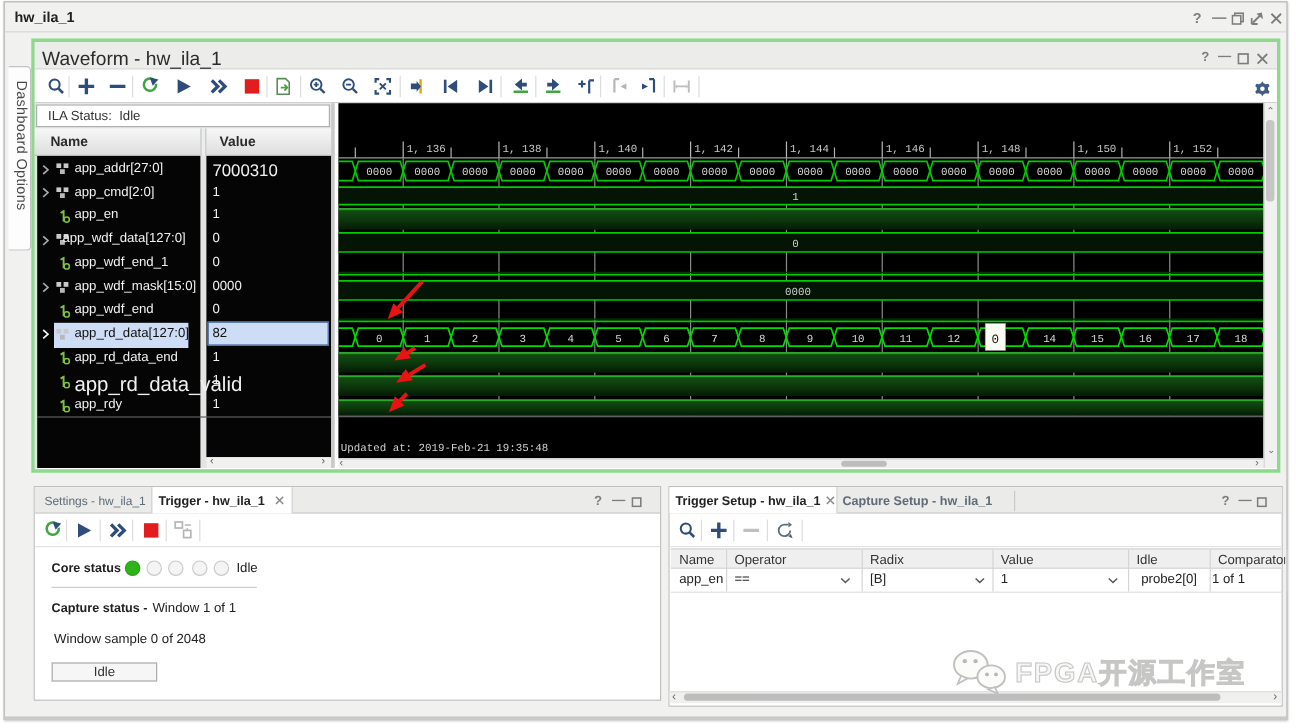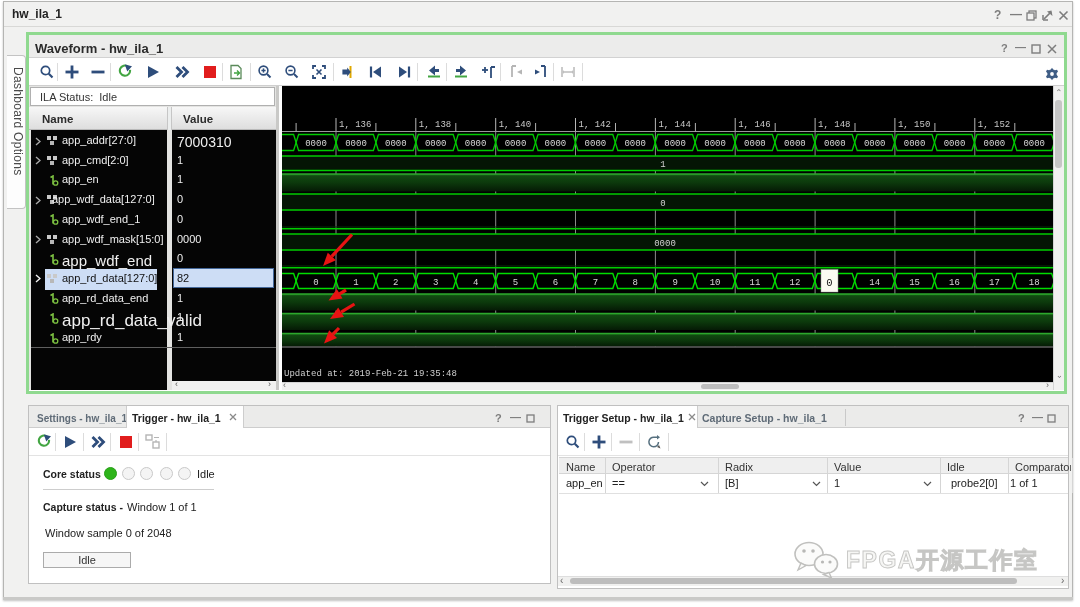--- a/index.html
+++ b/index.html
@@ -27,21 +27,21 @@
       <path d="M1.5 1.5 L9.5 9.5 M9.5 1.5 L1.5 9.5" stroke="#7d7d7d" stroke-width="1.6"></path>
     </svg>
 </div>
 
 <div class="abs" style="left:7px;top:55px;width:19px;height:154px;background:#fdfdfd;border:1px solid #c3c3c3;border-left:none;border-radius:0 4px 4px 0"></div>
 <div class="abs" style="left:-57px;top:135px;width:150px;height:14px;font-size:12px;color:#4a4a4a;transform:rotate(90deg);text-align:left;letter-spacing:0.3px">Dashboard Options</div>
 
 <div class="abs" style="left:26px;top:32px;width:1041px;height:362px;background:#fff;border:3px solid #8fd98f"></div>
 
 <div class="abs" style="left:29px;top:35px;width:1035px;height:23px;background:#ececeb;border-bottom:1px solid #d2d2d2"></div>
-<div class="abs" style="left:35px;top:41px;font-size:13px;font-weight:bold;color:#2b2b2b">Waveform - hw_ila_1</div>
+<div class="abs" style="left:35px;top:41px;font-size:16px;font-weight:normal;color:#2b2b2b">Waveform - hw_ila_1</div>
 <div class="abs" style="left:998px;top:42px;width:70px;height:14px;color:#7d7d7d;font-size:11px">
   <span style="position:absolute;left:3px;top:0;font-weight:bold">?</span>
   <span style="position:absolute;left:17px;top:-1px;font-weight:bold">—</span>
   <svg width="10" height="10" viewBox="0 0 10 10" style="position:absolute;left:33px;top:2px">
       <rect x="1" y="1" width="8" height="8" fill="none" stroke="#7d7d7d" stroke-width="1.4"></rect>
     </svg>
   <svg width="10" height="10" viewBox="0 0 10 10" style="position:absolute;left:49px;top:2px">
       <path d="M1 1 L9 9 M9 1 L1 9" stroke="#7d7d7d" stroke-width="1.5"></path>
     </svg>
 </div>
@@ -198,21 +198,21 @@
 <svg width="12" height="10" viewBox="0 0 12 10" style="position:absolute;left:46px;top:234.5px">
     <rect x="1" y="0" width="4" height="4" fill="#c9c9c9"></rect>
     <rect x="7" y="0" width="4" height="4" fill="#c9c9c9"></rect>
     <rect x="4" y="5" width="4" height="4" fill="#b8b8b8"></rect>
   </svg>
 <div style="position:absolute;left:62px;top:232.5px;color:#f0f0f0;font-size:11px;white-space:nowrap">app_wdf_mask[15:0]</div>
 <svg width="12" height="11" viewBox="0 0 12 11" style="position:absolute;left:47px;top:253.7px">
     <path d="M3.5 2.5 L6 1 L6 9.5" fill="none" stroke="#7dc242" stroke-width="1.6"></path>
     <circle cx="8.6" cy="8" r="2.2" fill="none" stroke="#7dc242" stroke-width="1.3"></circle>
   </svg>
-<div style="position:absolute;left:62px;top:252.2px;color:#f0f0f0;font-size:15px;white-space:nowrap">app_wdf_end</div>
+<div style="position:absolute;left:62px;top:252.2px;color:#f0f0f0;font-size:11px;white-space:nowrap">app_wdf_end</div>
 <div style="position:absolute;left:45px;top:268.7px;width:112px;height:21px;background:#cdddf5"></div>
 <svg width="6" height="9" viewBox="0 0 6 9" style="position:absolute;left:35px;top:274.4px">
     <path d="M1 1 L5 4.5 L1 8" fill="none" stroke="#f0f0f0" stroke-width="1.4"></path>
   </svg>
 <svg width="12" height="10" viewBox="0 0 12 10" style="position:absolute;left:46px;top:273.9px">
     <rect x="1" y="0" width="4" height="4" fill="#c9c9c9"></rect>
     <rect x="7" y="0" width="4" height="4" fill="#c9c9c9"></rect>
     <rect x="4" y="5" width="4" height="4" fill="#b8b8b8"></rect>
   </svg>
 <div style="position:absolute;left:62px;top:271.9px;color:#111;font-size:11px;white-space:nowrap">app_rd_data[127:0]</div>
@@ -382,21 +382,21 @@
 <div class="abs" style="left:283px;top:379.5px;font-size:9px;color:#666">‹</div>
 <div class="abs" style="left:1046px;top:379.5px;font-size:9px;color:#666">›</div>
 
 <div class="abs" style="left:1053px;top:86px;width:11px;height:304px;background:#f1f1f0;border-left:1px solid #d5d5d5"></div>
 <div class="abs" style="left:1055.5px;top:88px;font-size:8px;color:#666">⌃</div>
 <div class="abs" style="left:1055px;top:100px;width:7px;height:68px;background:#c6c6c6;border-radius:3px"></div>
 <div class="abs" style="left:1055.5px;top:370px;font-size:8px;color:#666;transform:rotate(180deg)">⌃</div>
 
 <div class="abs" style="left:28px;top:405px;width:523px;height:179px;background:#fff;border:1px solid #c0c0c0"></div>
 <div class="abs" style="left:29px;top:406px;width:521px;height:22px;background:#ebebea;border-bottom:1px solid #cdcdcd"></div>
-<div class="abs" style="left:37px;top:413px;font-size:10px;font-weight:bold;color:#5f6b77">Settings - hw_ila_1</div>
+<div class="abs" style="left:37px;top:413px;font-size:10px;font-weight:normal;color:#5f6b77">Settings - hw_ila_1</div>
 <div class="abs" style="left:126px;top:406px;width:118px;height:22px;background:#fff;border-left:1px solid #cdcdcd;border-right:1px solid #cdcdcd"></div>
 <div class="abs" style="left:132px;top:412px;font-size:10.5px;font-weight:bold;color:#222">Trigger - hw_ila_1</div>
 <svg width="8" height="8" viewBox="0 0 8 8" style="position:absolute;left:229px;top:413px">
     <path d="M1 1 L7 7 M7 1 L1 7" stroke="#8a8a8a" stroke-width="1.3"></path>
   </svg>
 <div class="abs" style="left:495px;top:412px;width:60px;height:14px;color:#7d7d7d;font-size:11px">
   <span style="position:absolute;left:0;top:0;font-weight:bold">?</span>
   <span style="position:absolute;left:15px;top:-1px;font-weight:bold">—</span>
   <svg width="9" height="9" viewBox="0 0 9 9" style="position:absolute;left:31px;top:2px">
       <rect x="1" y="1" width="7" height="7" fill="none" stroke="#7d7d7d" stroke-width="1.3"></rect>

